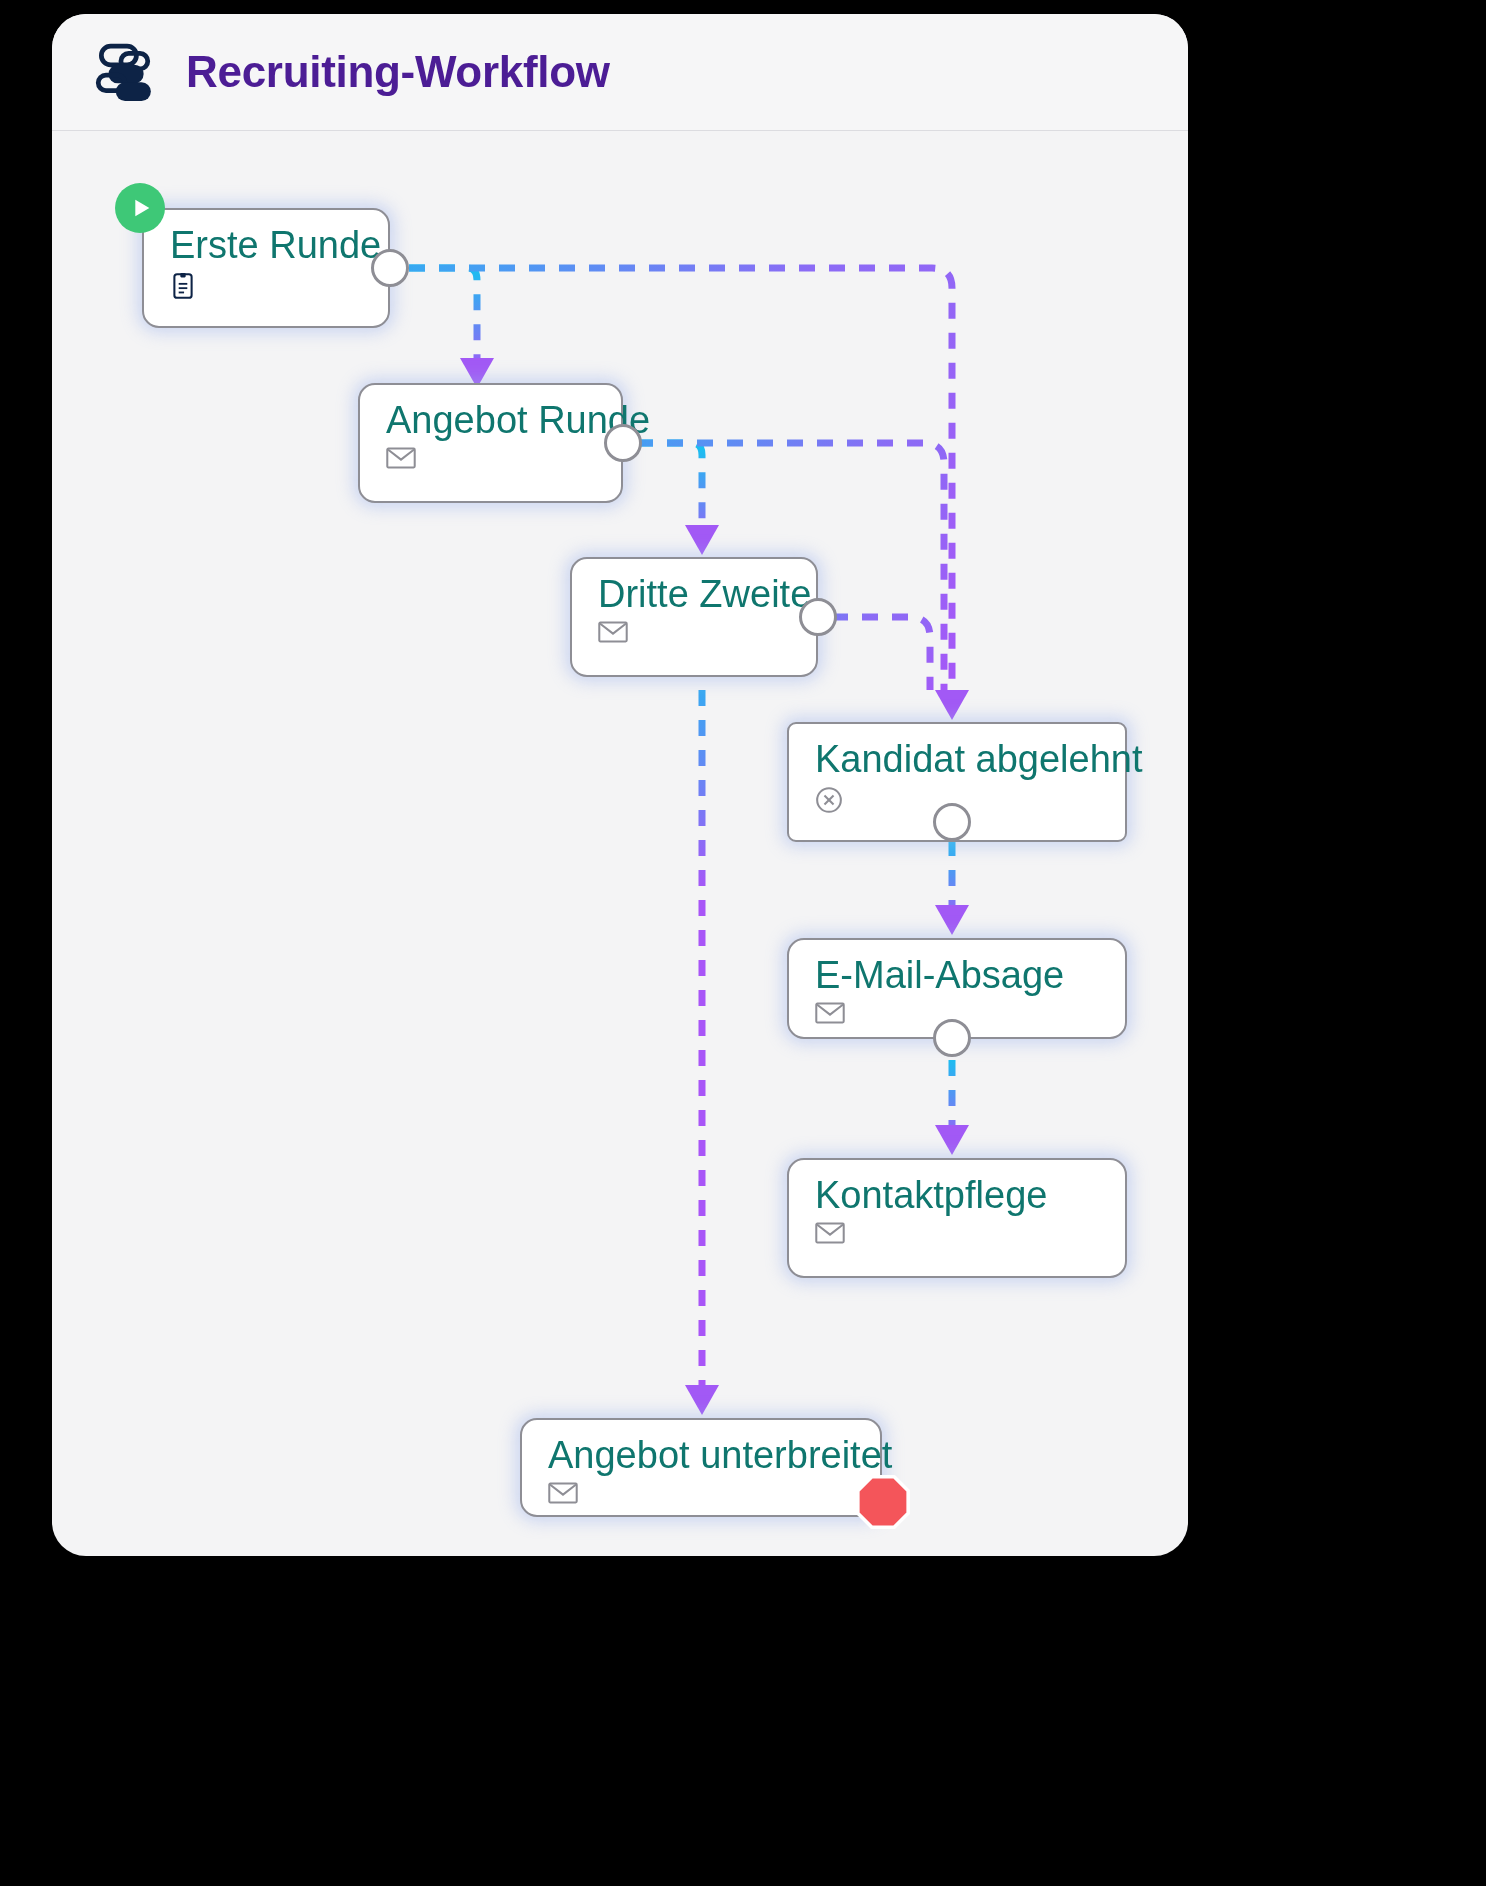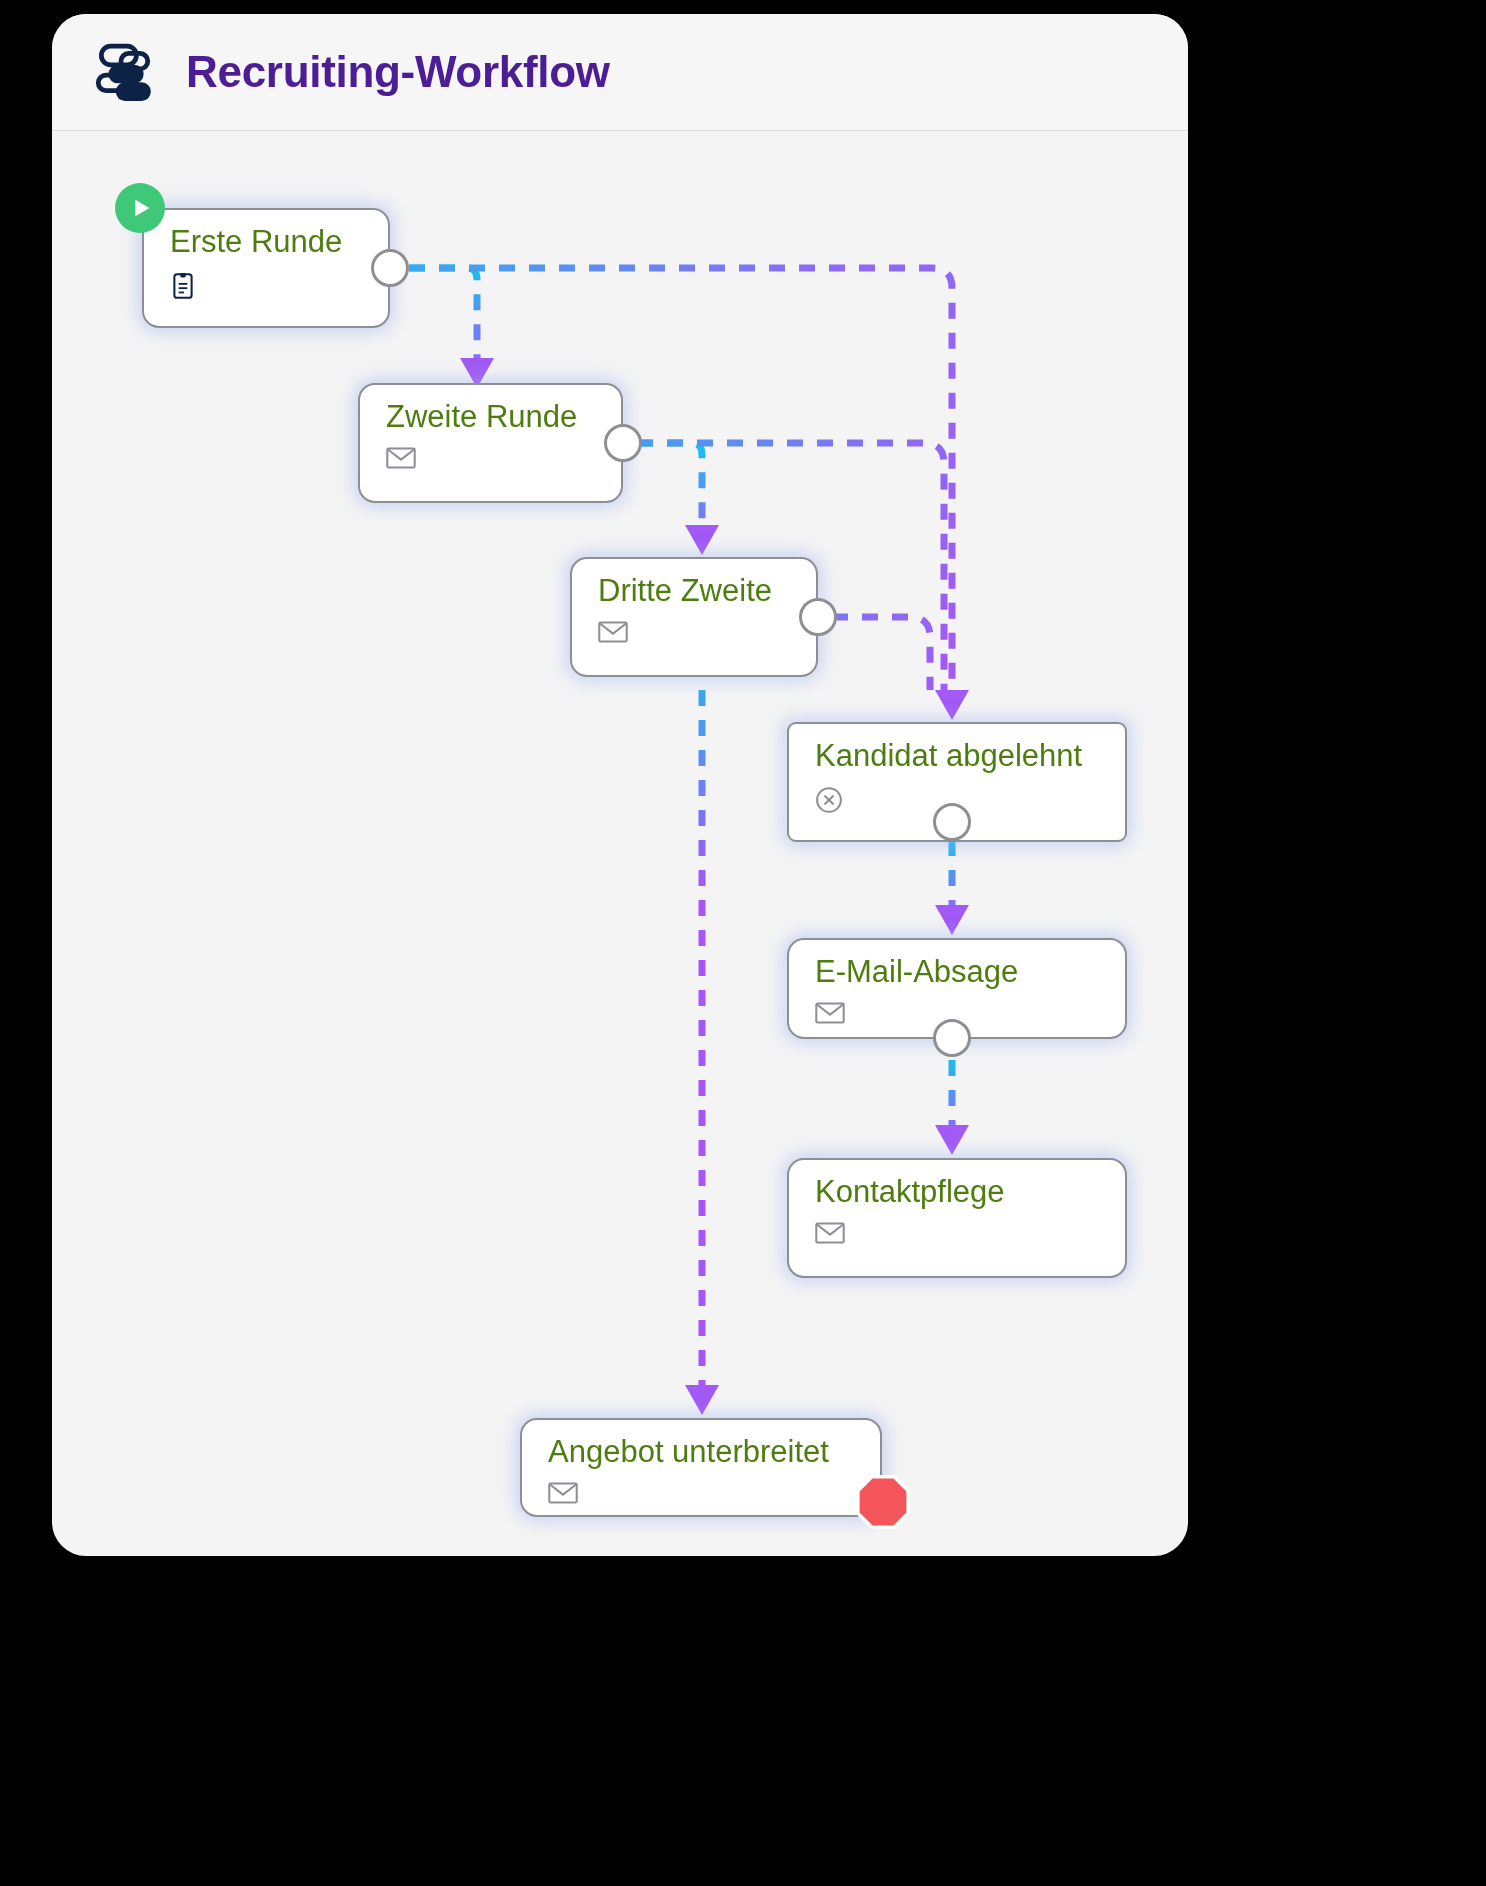--- a/index.html
+++ b/index.html
@@ -26,22 +26,22 @@
 
   .canvas{position:absolute;left:0;top:116px;width:1136px;height:1426px;}
 
   
   .node{
     position:absolute;background:#ffffff;border:2px solid #8e8e95;
     border-radius:17px;box-sizing:border-box;
     box-shadow:0 0 16px 5px rgba(150,175,235,.42);
   }
   .node-label{
-    position:absolute;left:26px;top:16px;color:#4d7c0f;
-    font-size:31px;white-space:nowrap;line-height:1;
+    position:absolute;left:26px;top:16px;color:#0f766e;
+    font-size:38px;white-space:nowrap;line-height:1;
   }
   .node-icon{position:absolute;left:26px;top:62px;width:30px;height:26px;}
 
   
   .port{
     position:absolute;width:38px;height:38px;border-radius:50%;
     background:#fff;border:3px solid #8e8e95;box-sizing:border-box;
   }
 
   
@@ -155,21 +155,21 @@
         </div>
       </div>
       <div class="port" style="left:319px;top:119px;"></div>
       <div class="badge-start" style="left:63px;top:53px;">
         <svg viewBox="0 0 24 24" width="28" height="28">
           <polygon points="8,5 20,12 8,19" fill="#ffffff"></polygon>
         </svg>
       </div>
 
       <div class="node" style="left:306px;top:253px;width:265px;height:120px;">
-        <div class="node-label">Zweite Runde</div>
+        <div class="node-label">Angebot Runde</div>
         <div class="node-icon">
           <svg viewBox="0 0 28 20" width="30" height="22">
             <rect x="1.2" y="1.2" width="25.6" height="17.6" rx="1" fill="none" stroke="#8e8e95" stroke-width="1.9"></rect>
             <polyline points="1.8,2 14,11.5 26.2,2" fill="none" stroke="#8e8e95" stroke-width="1.9"></polyline>
           </svg>
         </div>
       </div>
       <div class="port" style="left:552px;top:294px;"></div>
 
       <div class="node" style="left:518px;top:427px;width:248px;height:120px;">

